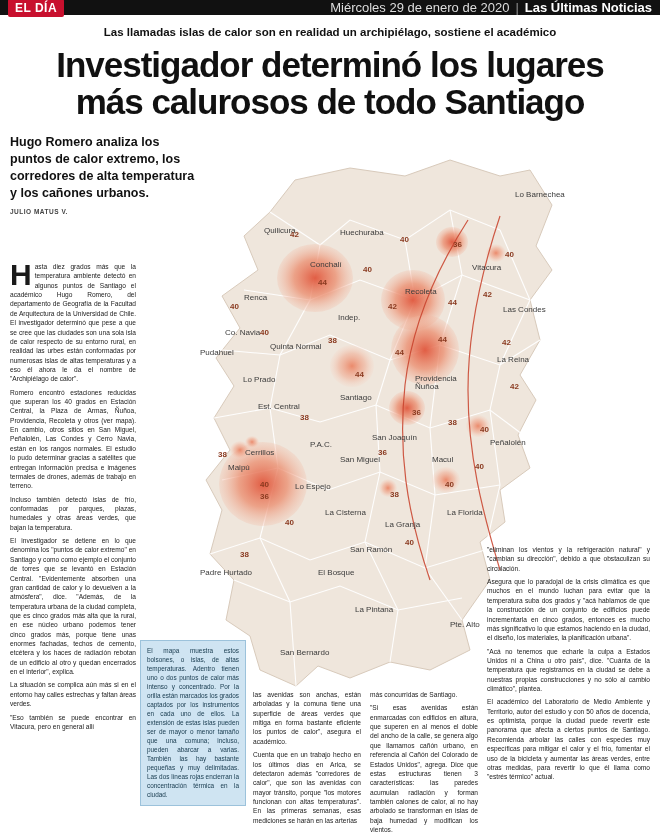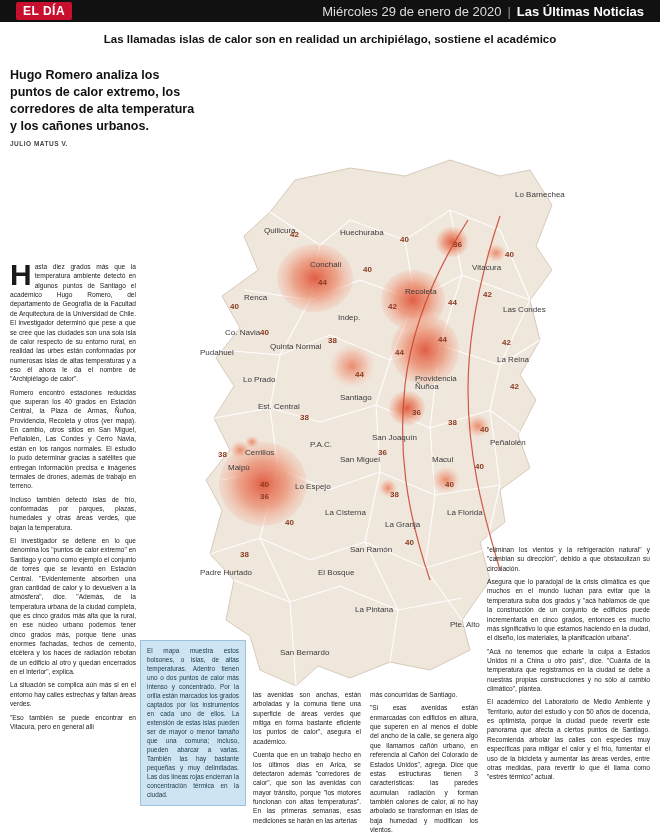--- a/index.html
+++ b/index.html
@@ -6,27 +6,27 @@
   body{
     width:660px;height:840px;
     background:#ffffff;
     font-family:"Liberation Sans", sans-serif;
     color:#111;
     overflow:hidden;
     position:relative;
   }
   
   .masthead{
-    height:22px;
+    height:15px;
     background:#111;
     color:#fff;
     display:flex;
     align-items:center;
     justify-content:space-between;
-    padding:0 16px;
+    padding:0 8px;
     box-sizing:border-box;
   }
   .brand{
     background:#c8102e;
     color:#fff;
     font-weight:bold;
     font-size:12px;
     letter-spacing:.5px;
     padding:2px 7px;
     border-radius:2px;
@@ -139,20 +139,22 @@
   <div class="brand">EL DÍA</div>
   <div class="mast-right">
     <span>Miércoles 29 de enero de 2020</span>
     <span class="mast-sep">|</span>
     <span class="paper">Las Últimas Noticias</span>
   </div>
 </div>
 
 <div class="kicker">Las llamadas islas de calor son en realidad un archipiélago, sostiene el académico</div>
 <div class="headline">
+  <div>Investigador determinó los lugares</div>
+  <div>más calurosos de todo Santiago</div>
 </div>
 <div class="subhead">Hugo Romero analiza los puntos de calor extremo, los corredores de alta temperatura y los cañones urbanos.</div>
 <div class="byline">JULIO MATUS V.</div>
 
 <div class="map-wrap">
   <svg class="map-bg" viewBox="0 0 460 620">
     <defs>
       <radialGradient id="hot" cx="50%" cy="50%" r="50%">
         <stop offset="0%" stop-color="#e0563c" stop-opacity="0.95"></stop>
         <stop offset="55%" stop-color="#eb8b6c" stop-opacity="0.75"></stop>

